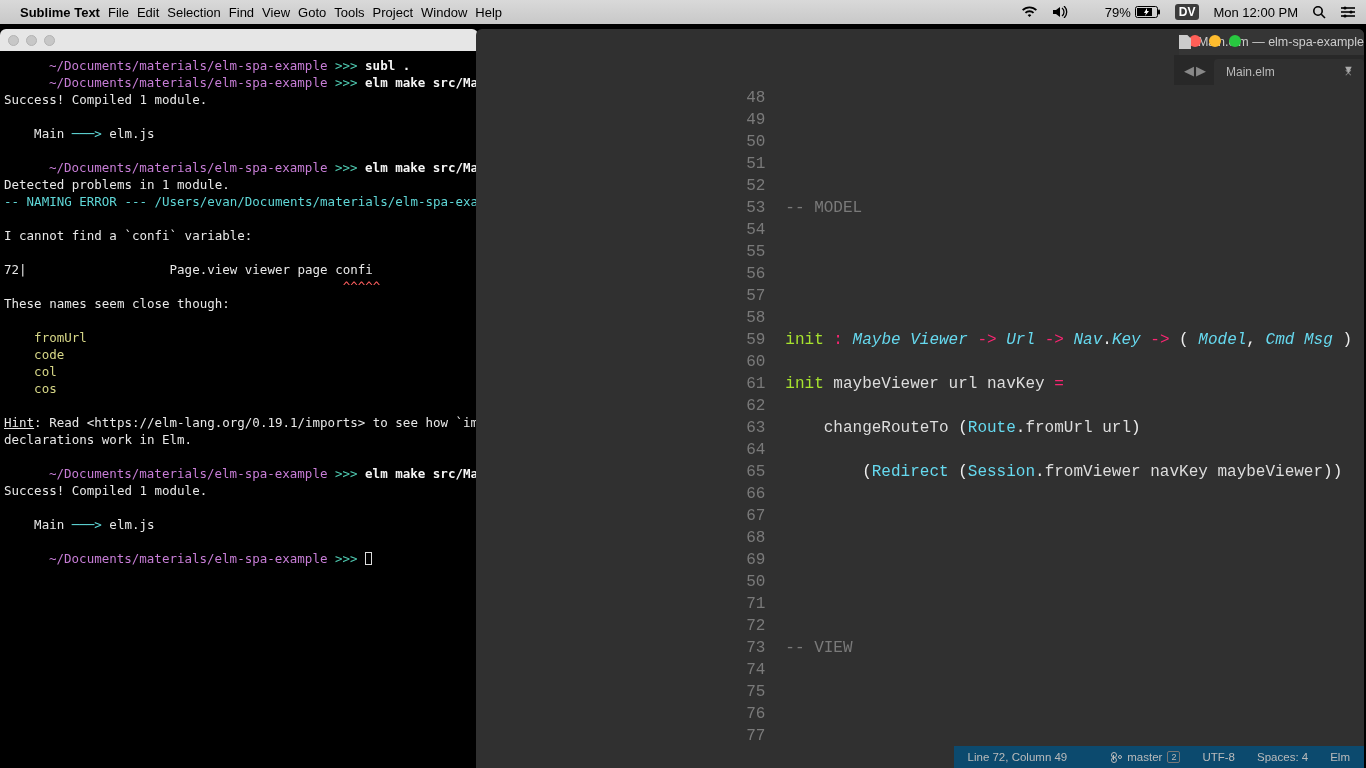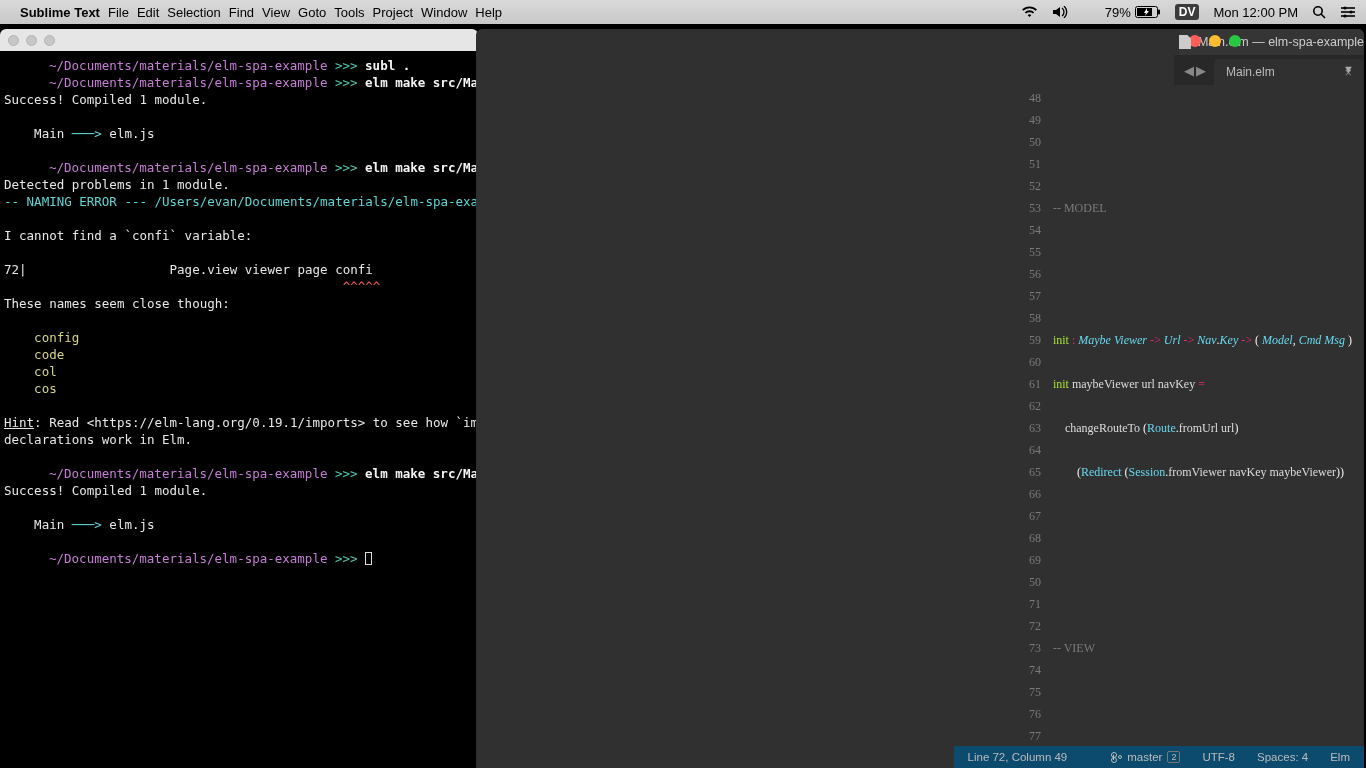--- a/index.html
+++ b/index.html
@@ -119,24 +119,25 @@
   padding:0 12px; font-size:12px;
   border-top-left-radius:4px; border-top-right-radius:4px;
 }
 .tab .x{ color:#888; font-size:13px; margin-left:14px;}
 .chrome2 .menu-down{
   position:absolute; right:10px; top:8px; color:#aaa; font-size:11px;
 }
 
 .editor .code-area{
   flex:1; display:flex;
-  font-family:Liberation Serif, serif;
-  font-size:12px; line-height:22px;
+  font-family:Liberation Mono, monospace;
+  font-size:16px; line-height:22px;
   overflow:hidden;
   background:#303030;
+  gap:8px;
 }
 .gutter{
   width:38px; text-align:right;
   color:#7a7a7a; padding:2px 8px 0 0;
   user-select:none;
 }
 .code{
   flex:1; padding:2px 12px 0 4px;
   position:relative;
   white-space:pre;
@@ -256,21 +257,21 @@
 <span class="t-path">~/Documents/materials/elm-spa-example</span> <span class="t-arrow">&gt;&gt;&gt;</span> <span class="t-cmd">elm make src/Main.elm --</span>
 <span>Detected problems in 1 module.</span>
 <span class="t-cyan">-- NAMING ERROR --- /Users/evan/Documents/materials/elm-spa-exampl</span>
 
 <span>I cannot find a `confi` variable:</span>
 
 <span>72|                   Page.view viewer page confi</span>
 <span class="t-red">                                             ^^^^^</span>
 <span>These names seem close though:</span>
 
-<span class="t-yellow">    config</span>
+<span class="t-yellow">    fromUrl</span>
 <span class="t-yellow">    code</span>
 <span class="t-yellow">    col</span>
 <span class="t-yellow">    cos</span>
 
 <span class="t-ul">Hint</span><span>: Read &lt;https://elm-lang.org/0.19.1/imports&gt; to see how `impor</span>
 <span>declarations work in Elm.</span>
 
 <span class="t-path">~/Documents/materials/elm-spa-example</span> <span class="t-arrow">&gt;&gt;&gt;</span> <span class="t-cmd">elm make src/Main.elm --</span>
 <span>Success! Compiled 1 module.</span>
 

